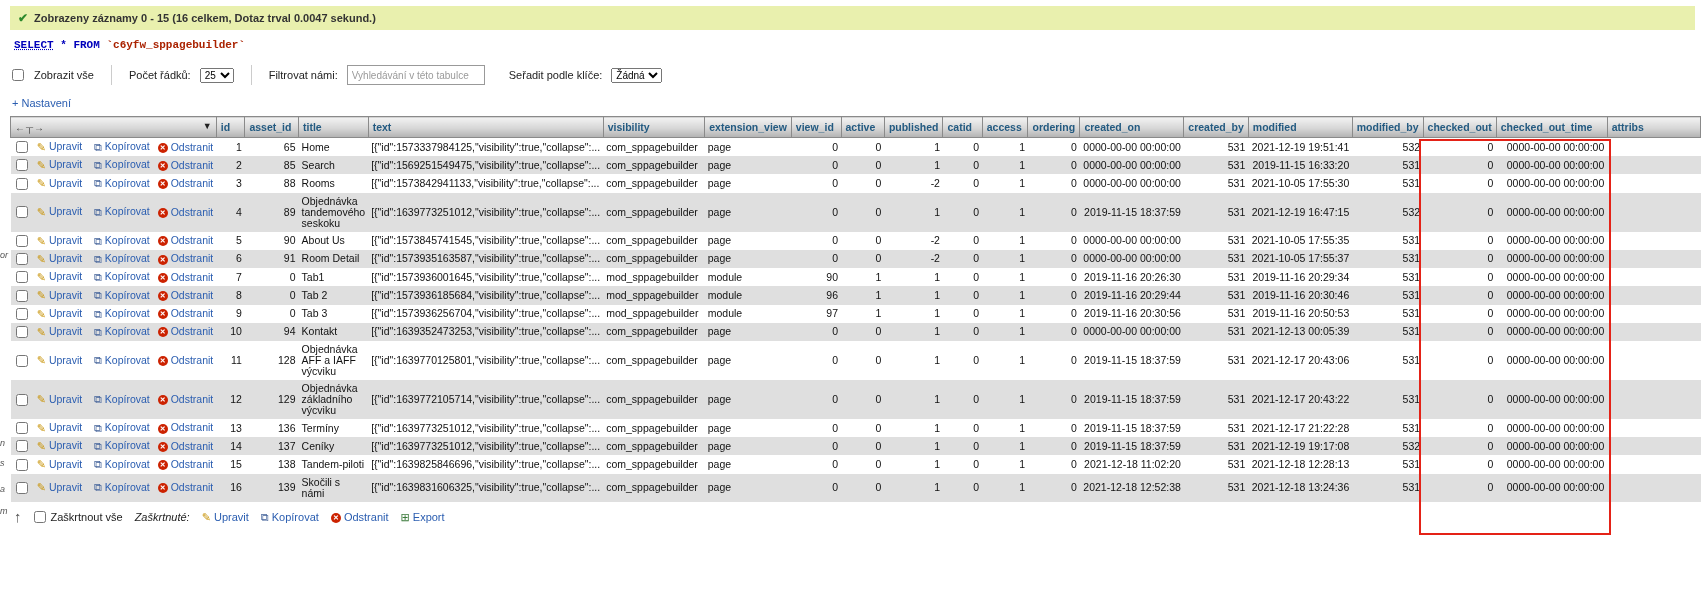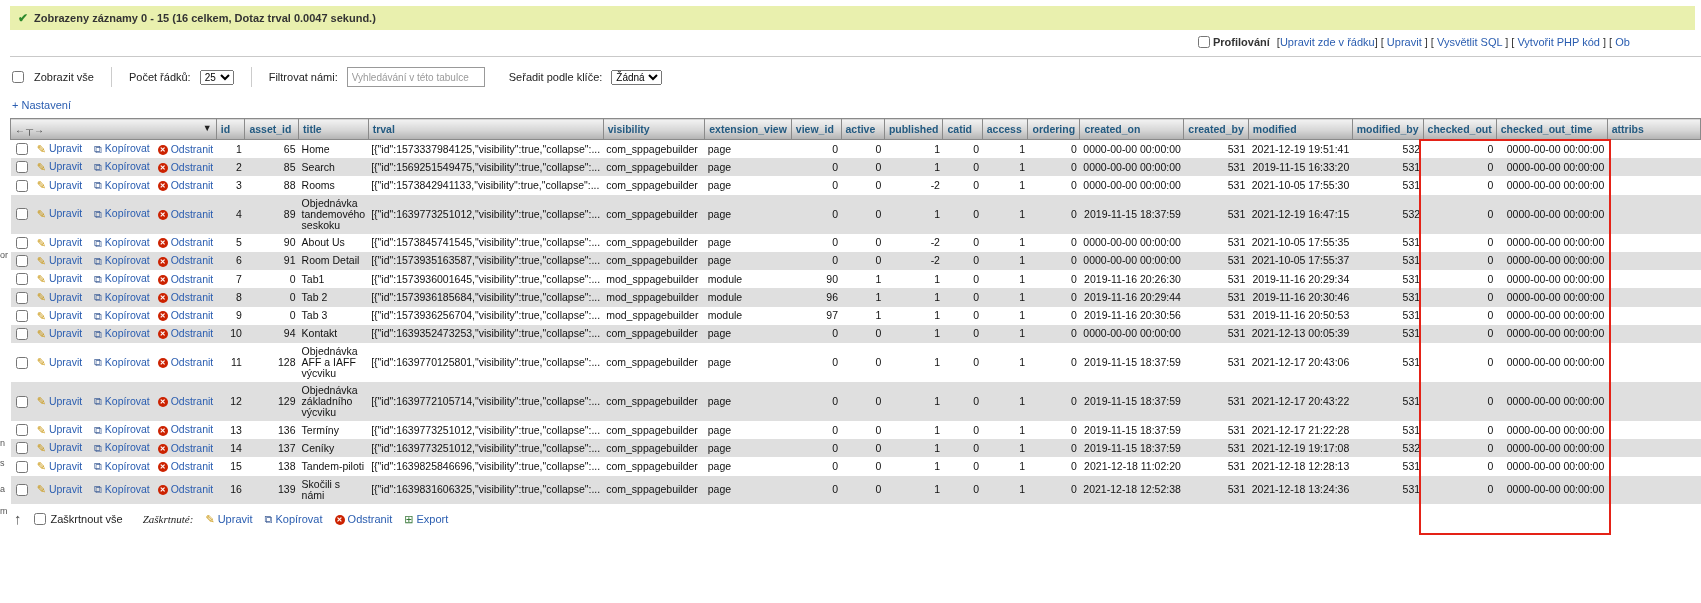--- a/index.html
+++ b/index.html
@@ -1,21 +1,21 @@
 <!DOCTYPE html>
 <html><head>
 <meta charset="utf-8">
 <style>
   html,body{margin:0;padding:0;width:1701px;height:603px;overflow:hidden;background:#fff;
     font-family:"Liberation Sans",sans-serif;}
   .page{position:relative;width:1701px;height:603px;}
   .content{padding:6px 0 0 10px;}
 
   
-  .frag{position:absolute;left:0;font-size:9px;color:#555;z-index:2;}
+  .frag{position:absolute;left:0;font-size:9px;color:#555;z-index:2;font-style:italic;}
 
   
   .message{background:#e9f0ae;padding:5px 8px;font-size:11px;font-weight:bold;color:#333;
     margin-right:6px;display:flex;align-items:center;gap:6px;}
   .ic-success{color:#2c892c;font-weight:bold;font-size:12px;}
 
   
   .sql-row{padding:9px 4px 4px;font-family:"Liberation Mono",monospace;font-size:11px;font-weight:bold;}
   .sql-kw{color:#0000bb;}
   .sql-link{text-decoration:underline dotted;cursor:pointer;}
@@ -67,21 +67,21 @@
   .ic-edit{color:#c9950c;font-size:11px;}
   .ic-copy{color:#44639a;font-size:11px;}
   .ic-del{width:10px;height:10px;border-radius:50%;background:#cc2200;color:#fff;
     font-size:7px;line-height:10px;text-align:center;font-weight:bold;}
   .ic-export{color:#3a7a3a;font-size:11px;}
 
   
   .footer{display:flex;align-items:center;gap:12px;padding:9px 0 0 4px;font-size:11px;color:#222;}
   .footer label{display:flex;align-items:center;gap:5px;}
   .up-arrow{font-size:15px;font-weight:bold;color:#555;line-height:12px;}
-  .ws{font-style:italic;margin-left:8px;font-family:Liberation Serif, serif;}
+  .ws{font-style:italic;}
 
   
   .annotation{position:absolute;border:2px solid #e42217;background:transparent;
     pointer-events:none;z-index:10;}
 </style>
 </head>
 <body>
 
 <div class="page">
 
@@ -91,30 +91,26 @@
   <span class="frag" style="top:484px">a</span>
   <span class="frag" style="top:506px">m</span>
 
   <div class="content">
 
     <div class="message">
       <span class="ic-success">✔</span>
       <span>Zobrazeny záznamy 0 - 15 (16 celkem, Dotaz trval 0.0047 sekund.)</span>
     </div>
 
-
-    <div class="profiling-row">
-      <input type="checkbox" style="">
-      <b>Profilování</b>
-      <span class="bl nosp"><a href="#">Upravit zde v řádku</a></span>
-      <span class="bl"><a href="#">Upravit</a></span>
-      <span class="bl"><a href="#">Vysvětlit SQL</a></span>
-      <span class="bl"><a href="#">Vytvořit PHP kód</a></span>
-      <span class="bl cut"><a href="#">Ob</a></span>
+    <div class="sql-row">
+      <span class="sql-kw sql-link">SELECT</span>
+      <span class="sql-kw">* FROM</span>
+      <span class="sql-id">`c6yfw_sppagebuilder`</span>
     </div>
+
 
     <div class="controls">
       <label>
         <input type="checkbox" style="">
         <span>Zobrazit vše</span>
       </label>
       <span class="vsep"></span>
       <span>Počet řádků:</span>
       <select><option>25</option></select>
       <span class="vsep"></span>
@@ -155,21 +151,21 @@
         </colgroup>
       <thead>
         <tr>
           <th class="th-actions" colspan="4">
             <span class="mv">←┬→</span>
             <span class="caret">▼</span>
           </th>
         <th><span class="col-link">id</span></th>
             <th><span class="col-link">asset_id</span></th>
             <th><span class="col-link">title</span></th>
-            <th><span class="col-link">trval</span></th>
+            <th><span class="col-link">text</span></th>
             <th><span class="col-link">visibility</span></th>
             <th><span class="col-link">extension_view</span></th>
             <th><span class="col-link">view_id</span></th>
             <th><span class="col-link">active</span></th>
             <th><span class="col-link">published</span></th>
             <th><span class="col-link">catid</span></th>
             <th><span class="col-link">access</span></th>
             <th><span class="col-link">ordering</span></th>
             <th><span class="col-link">created_on</span></th>
             <th><span class="col-link">created_by</span></th>

